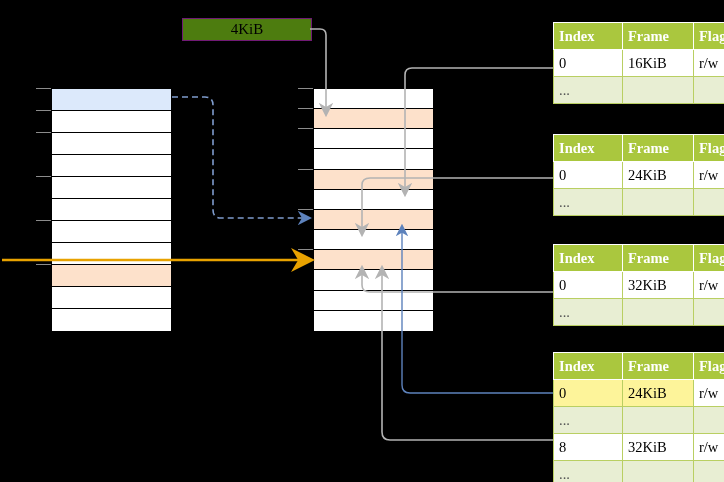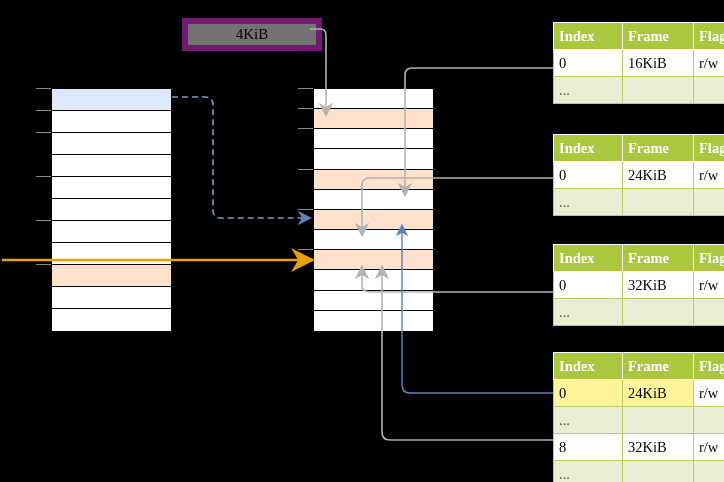--- a/index.html
+++ b/index.html
@@ -19,21 +19,21 @@
   .ptable th{background:#aac73e;color:#fff;font-weight:bold;font-size:14.5px;
              text-align:left;padding:2px 5px;border:1px solid #fff;
              font-family:"Liberation Serif","DejaVu Serif",serif;height:22px;}
   .ptable td{font-size:14.5px;color:#000;text-align:left;padding:1px 5px;
              border:1px solid #b9cf62;background:#fff;height:24px;
              white-space:nowrap;overflow:hidden;}
   .ptable tr.ell td{background:#e8eed3;color:#555;}
   .ptable td.hl{background:#fdf49a;}
 
   
-  .sizelabel{position:absolute;background:#737373;border:6px solid #701a75;
+  .sizelabel{position:absolute;background:#4d7c0f;border:1px solid #701a75;
              color:#000;font-size:15px;text-align:center;line-height:21px;
              font-family:"Liberation Serif","DejaVu Serif",serif;}
 
   .stub{position:absolute;background:#8c8c8c;height:1px;}
   svg.wires{position:absolute;left:0;top:0;width:724px;height:482px;
             pointer-events:none;overflow:visible;}
 </style>
 </head>
 <body>
 

